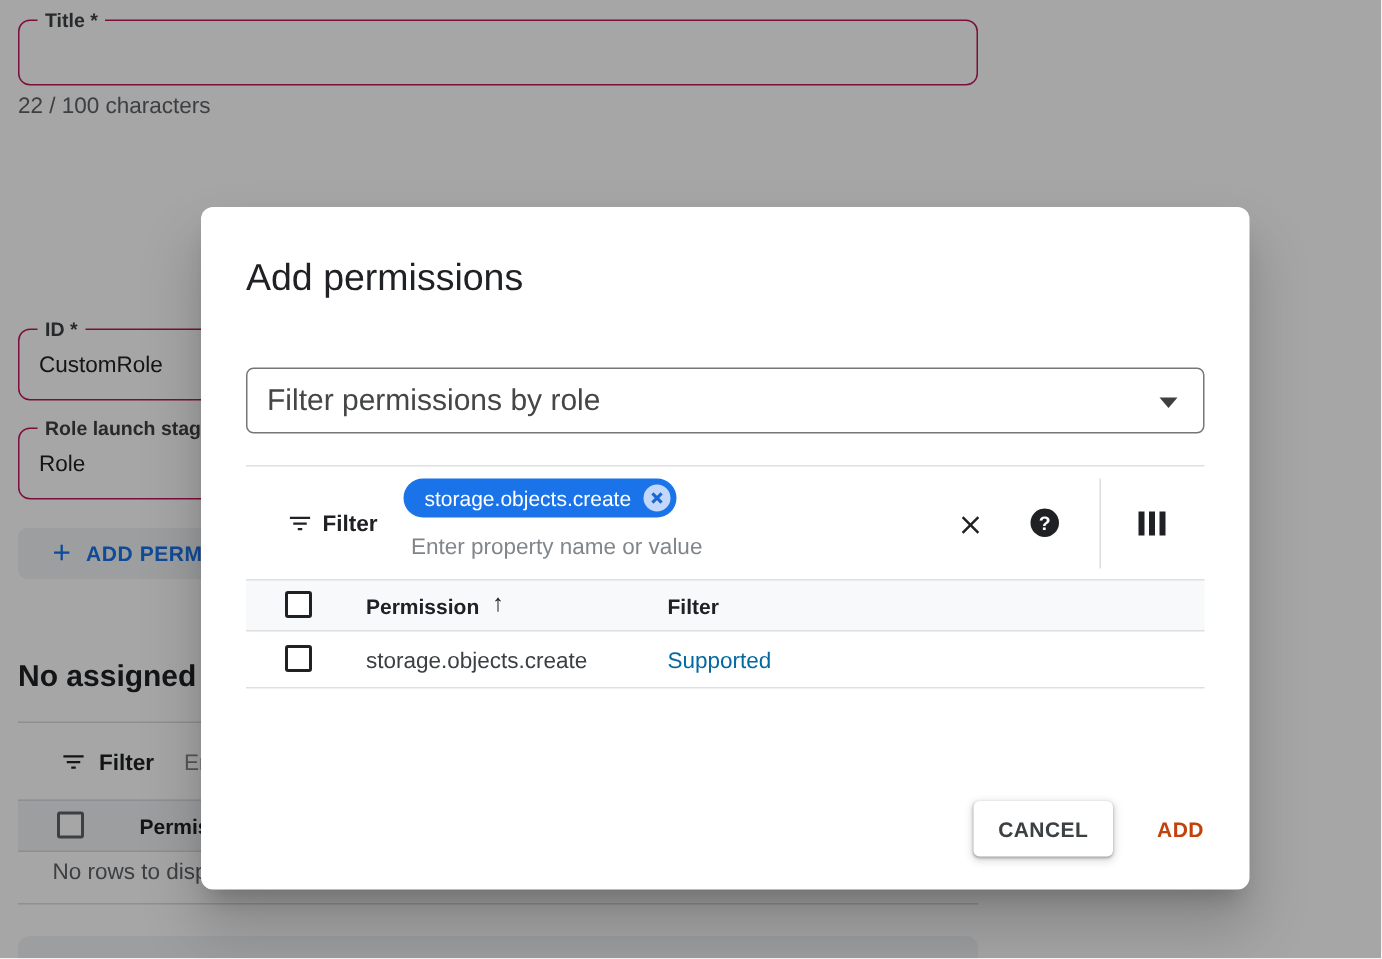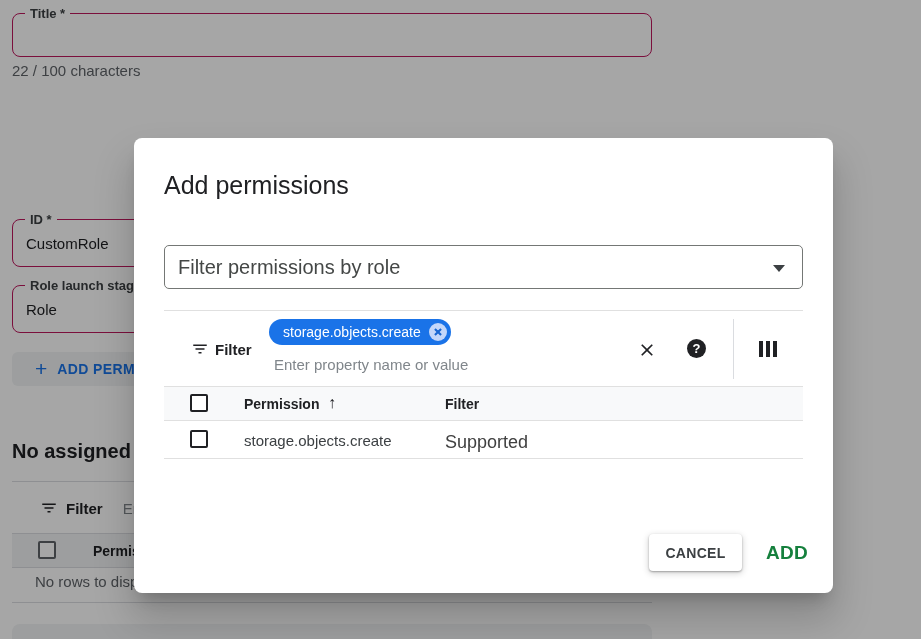--- a/index.html
+++ b/index.html
@@ -64,27 +64,27 @@
   .cols-icon span { display:block; width:4px; height:16px; background:#202124; }
 
   .m-thead { position:absolute; left:30px; top:248px; width:639px; height:35px; background:#f8f9fa; border-top:1px solid #e0e0e0; border-bottom:1px solid #e0e0e0; }
   .m-thead .checkbox { position:absolute; left:26px; top:7px; }
   .m-thead .th-perm { position:absolute; left:80px; top:9px; font-size:14px; font-weight:bold; color:#202124; }
   .sort-arrow { position:absolute; left:164px; top:7px; font-size:16px; font-weight:bold; color:#202124; cursor:pointer; background:none; border:none; font-family:inherit; }
   .m-thead .th-status { position:absolute; left:281px; top:9px; font-size:14px; font-weight:bold; color:#202124; }
   .m-row { position:absolute; left:30px; top:284px; width:639px; height:37px; border-bottom:1px solid #e0e0e0; background:#fff; }
   .m-row .checkbox { position:absolute; left:26px; top:8px; }
   .m-row .cell-perm { position:absolute; left:80px; top:10px; font-size:15px; color:#3c4043; }
-  .m-row .cell-status { position:absolute; left:281px; top:10px; font-size:18px; color:#404040; }
+  .m-row .cell-status { position:absolute; left:281px; top:10px; font-size:15px; color:#0369a1; }
 
   .btn-cancel { position:absolute; left:515px; top:396px; width:93px; height:37px; background:#fff; border:none; border-radius:4px;
                 box-shadow:0 1px 2px rgba(0,0,0,.3), 0 2px 6px 1px rgba(0,0,0,.15);
                 font-size:14px; font-weight:bold; letter-spacing:.3px; color:#3c4043; cursor:pointer; font-family:inherit; }
   .btn-add { position:absolute; left:621px; top:396px; width:64px; height:37px; background:none; border:none;
-             font-size:19px; font-weight:bold; letter-spacing:.3px; color:#15803d; font-family:inherit; cursor:default; }
+             font-size:14px; font-weight:bold; letter-spacing:.3px; color:#c2410c; font-family:inherit; cursor:default; }
   svg { display:block; }
 </style>
 </head>
 <body>
 
 <div class="stage">
 
   <div class="page">
 
     <div class="field f-title">

